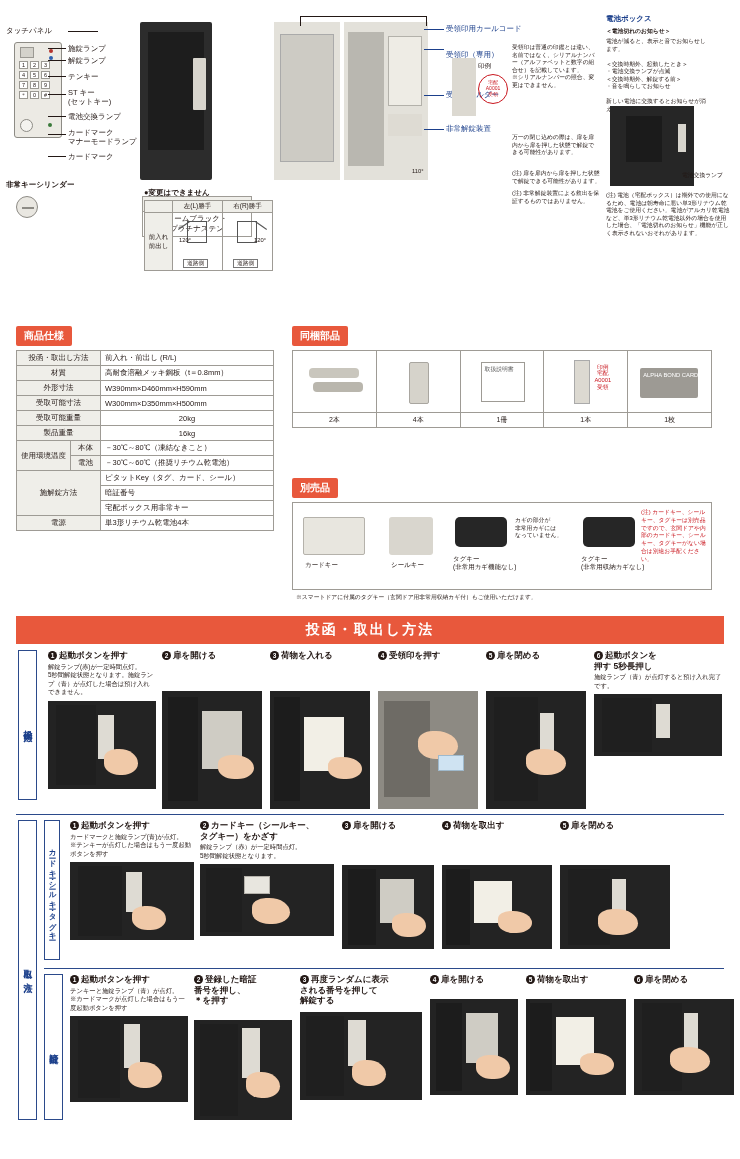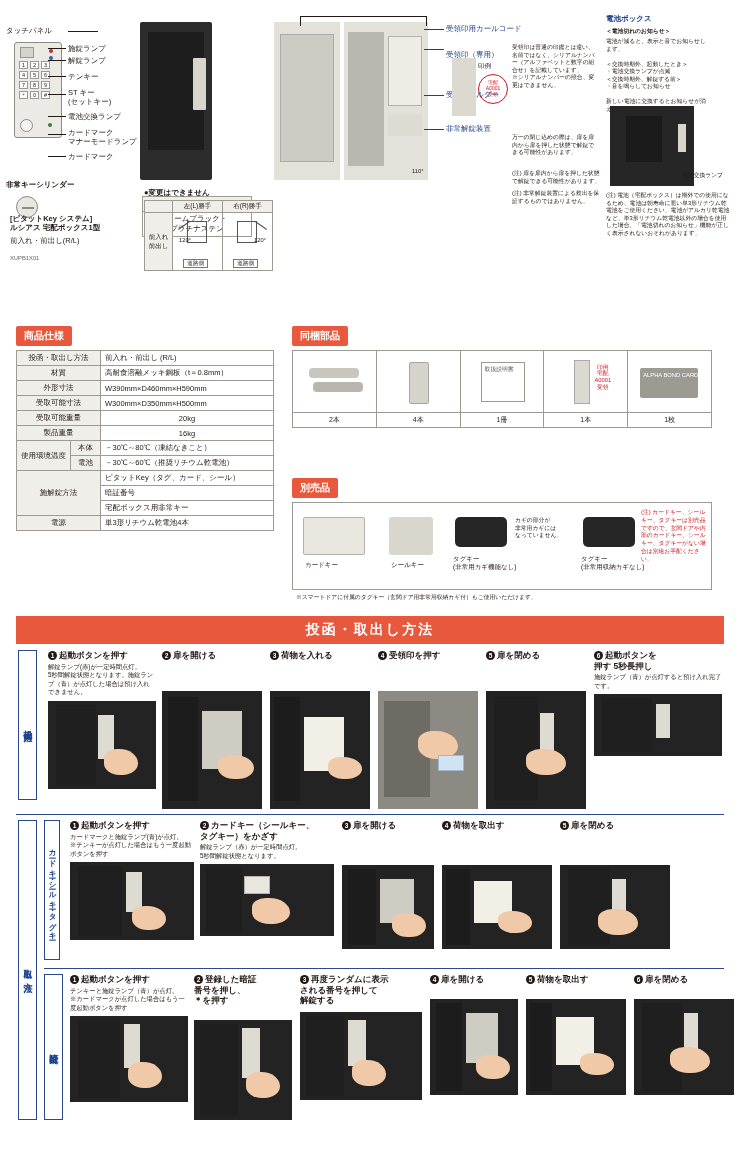--- a/index.html
+++ b/index.html
@@ -157,26 +157,20 @@
     <div class="ln lnh" style="left:48px; top:60px; width:18px;"></div>
     <div class="ln lnh" style="left:48px; top:76px; width:18px;"></div>
     <div class="ln lnh" style="left:48px; top:94px; width:18px;"></div>
     <div class="ln lnh" style="left:48px; top:116px; width:18px;"></div>
     <div class="ln lnh" style="left:48px; top:134px; width:18px;"></div>
     <div class="ln lnh" style="left:48px; top:156px; width:18px;"></div>
 
     <div class="abs lbl bold" style="left:6px; top:180px;">非常キーシリンダー</div>
     <div class="cyl"></div>
 
-    <div class="abs" style="left:10px; top:200px; width:126px;">
-      <div class="lbl bold" style="margin-top:14px;">[ピタットKey システム]</div>
-      <div class="lbl bold">ルシアス 宅配ボックス1型</div>
-      <div class="lbl" style="margin-top:3px;">前入れ・前出し(R/L)</div>
-      <div class="micro" style="margin-top:10px; color:#666;">XUPB1X01</div>
-    </div>
 
     <table class="colortbl abs" style="left:142px; top:196px;">
       <tbody>
           <tr>
             <td class="h">カラー</td>
           </tr>
       <tr>
             <td style="white-space:pre-line; line-height:1.3;">カームブラック・
 プラチナステン</td>
           </tr>

